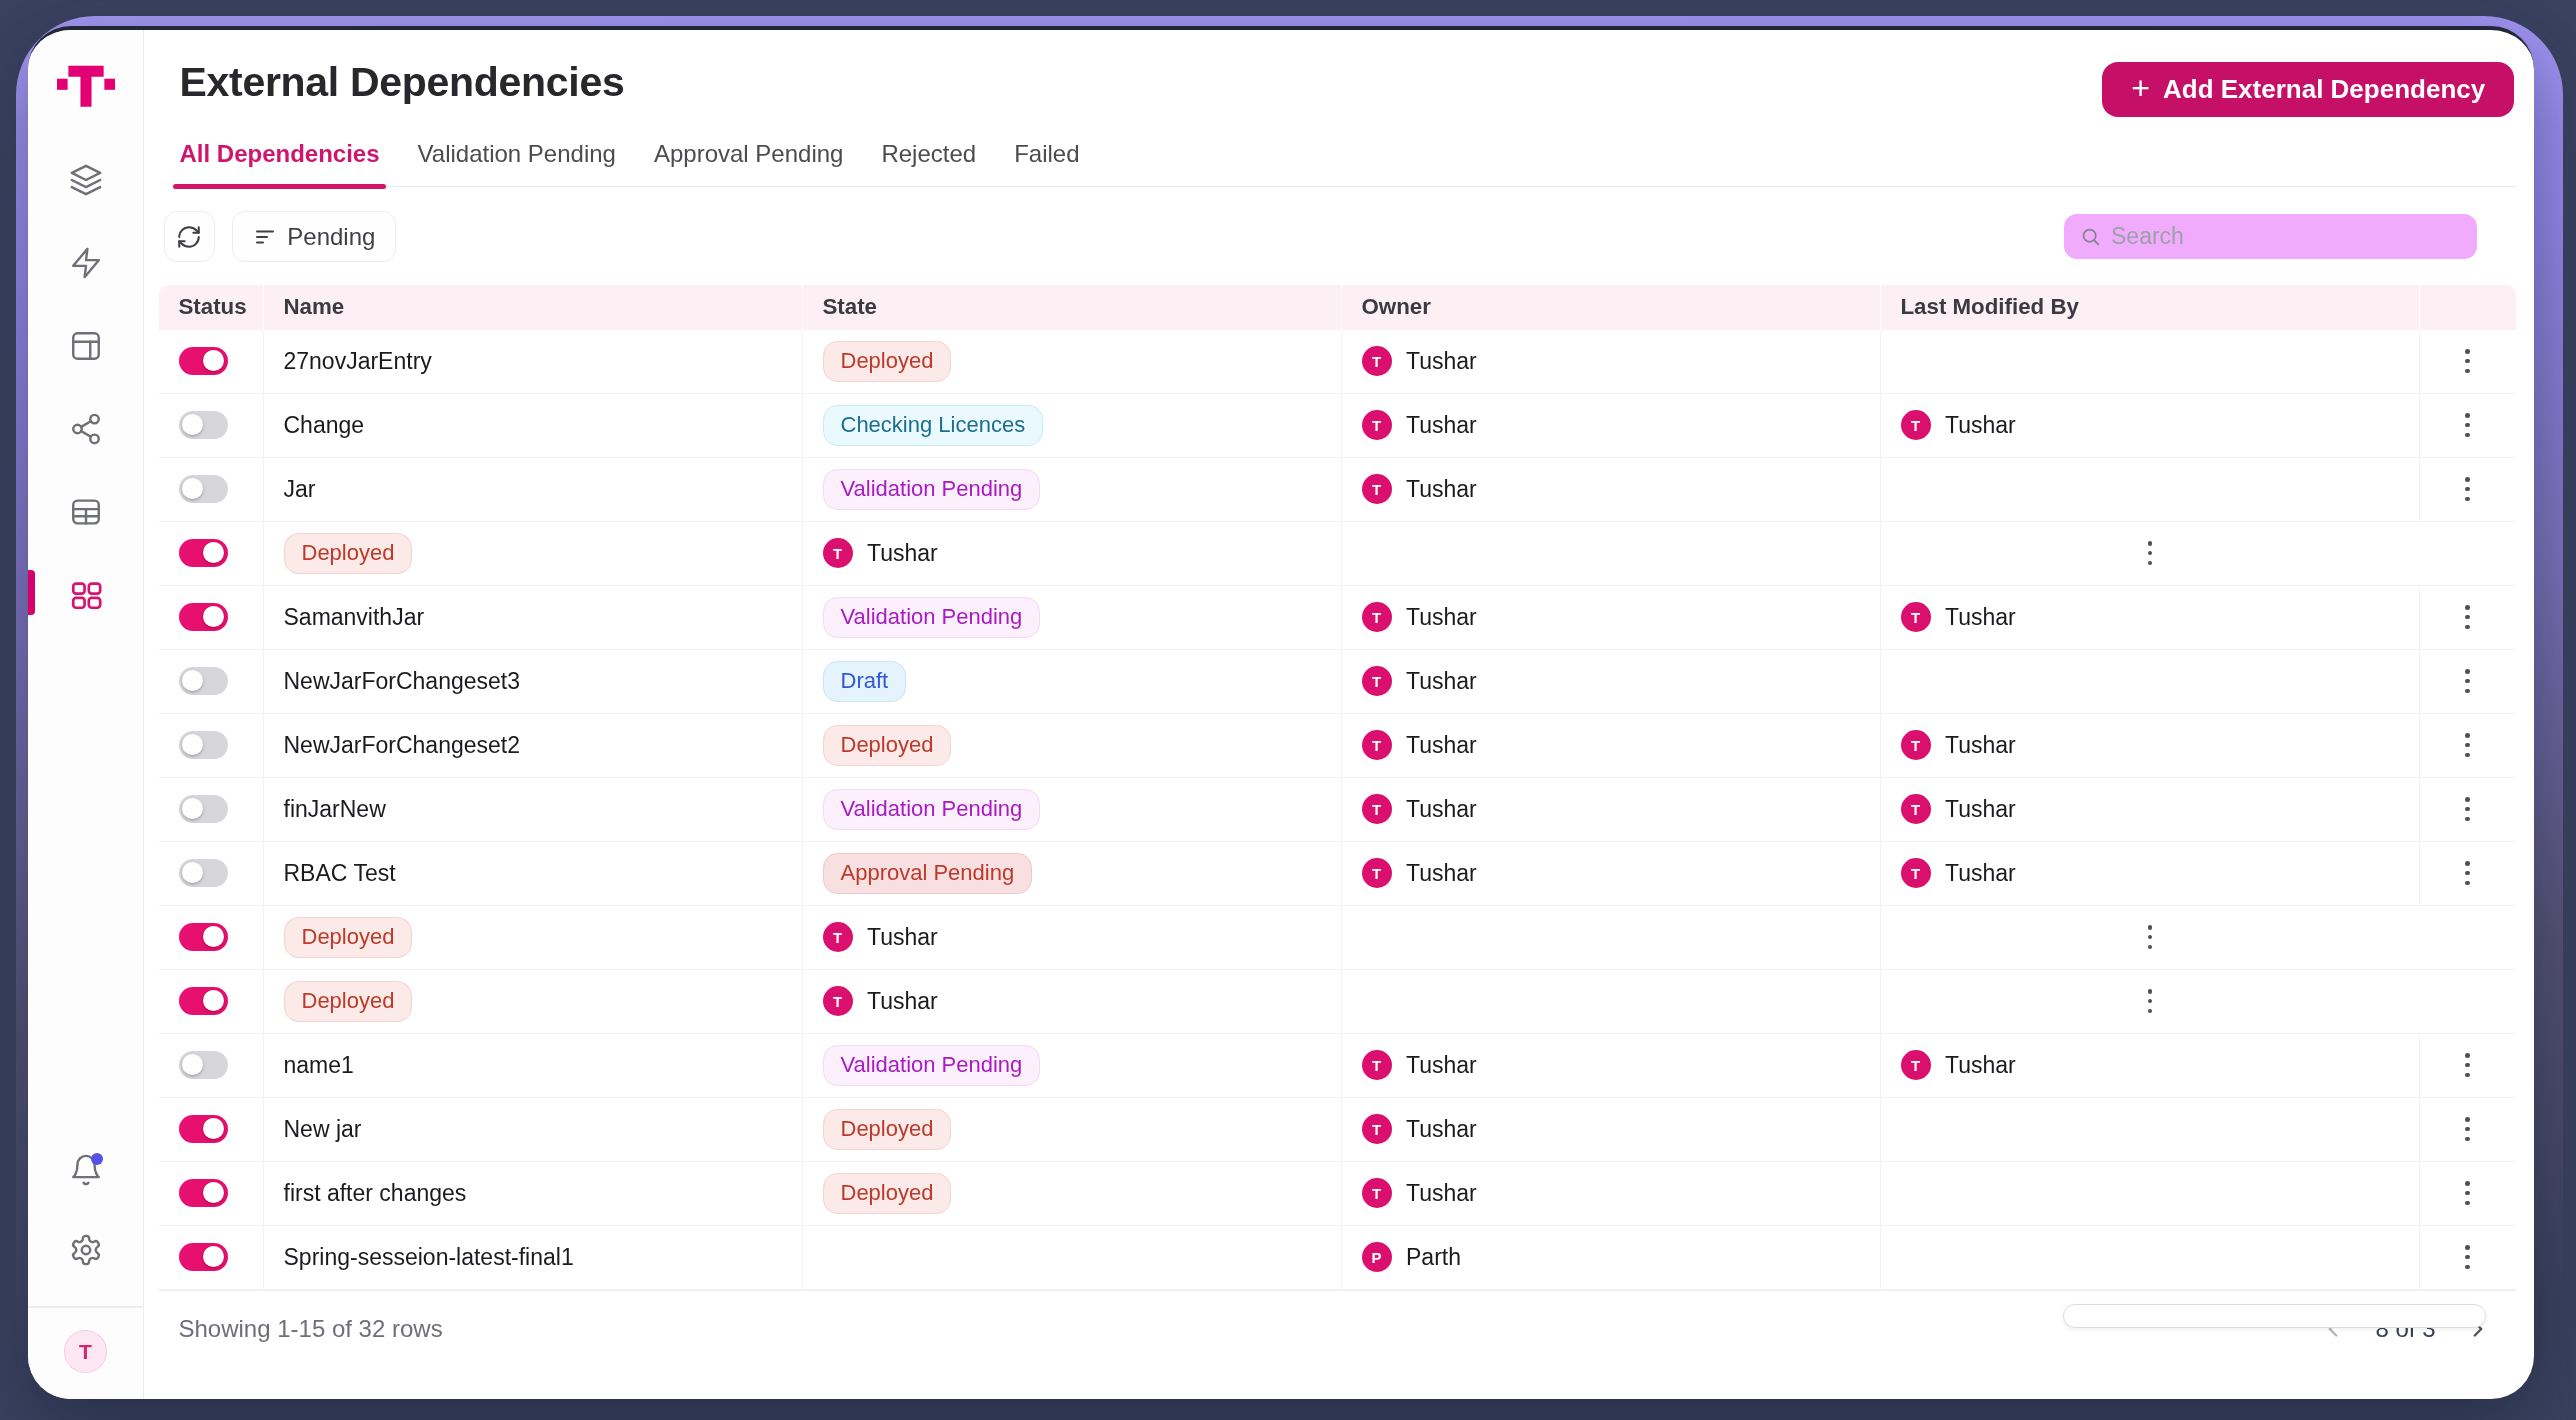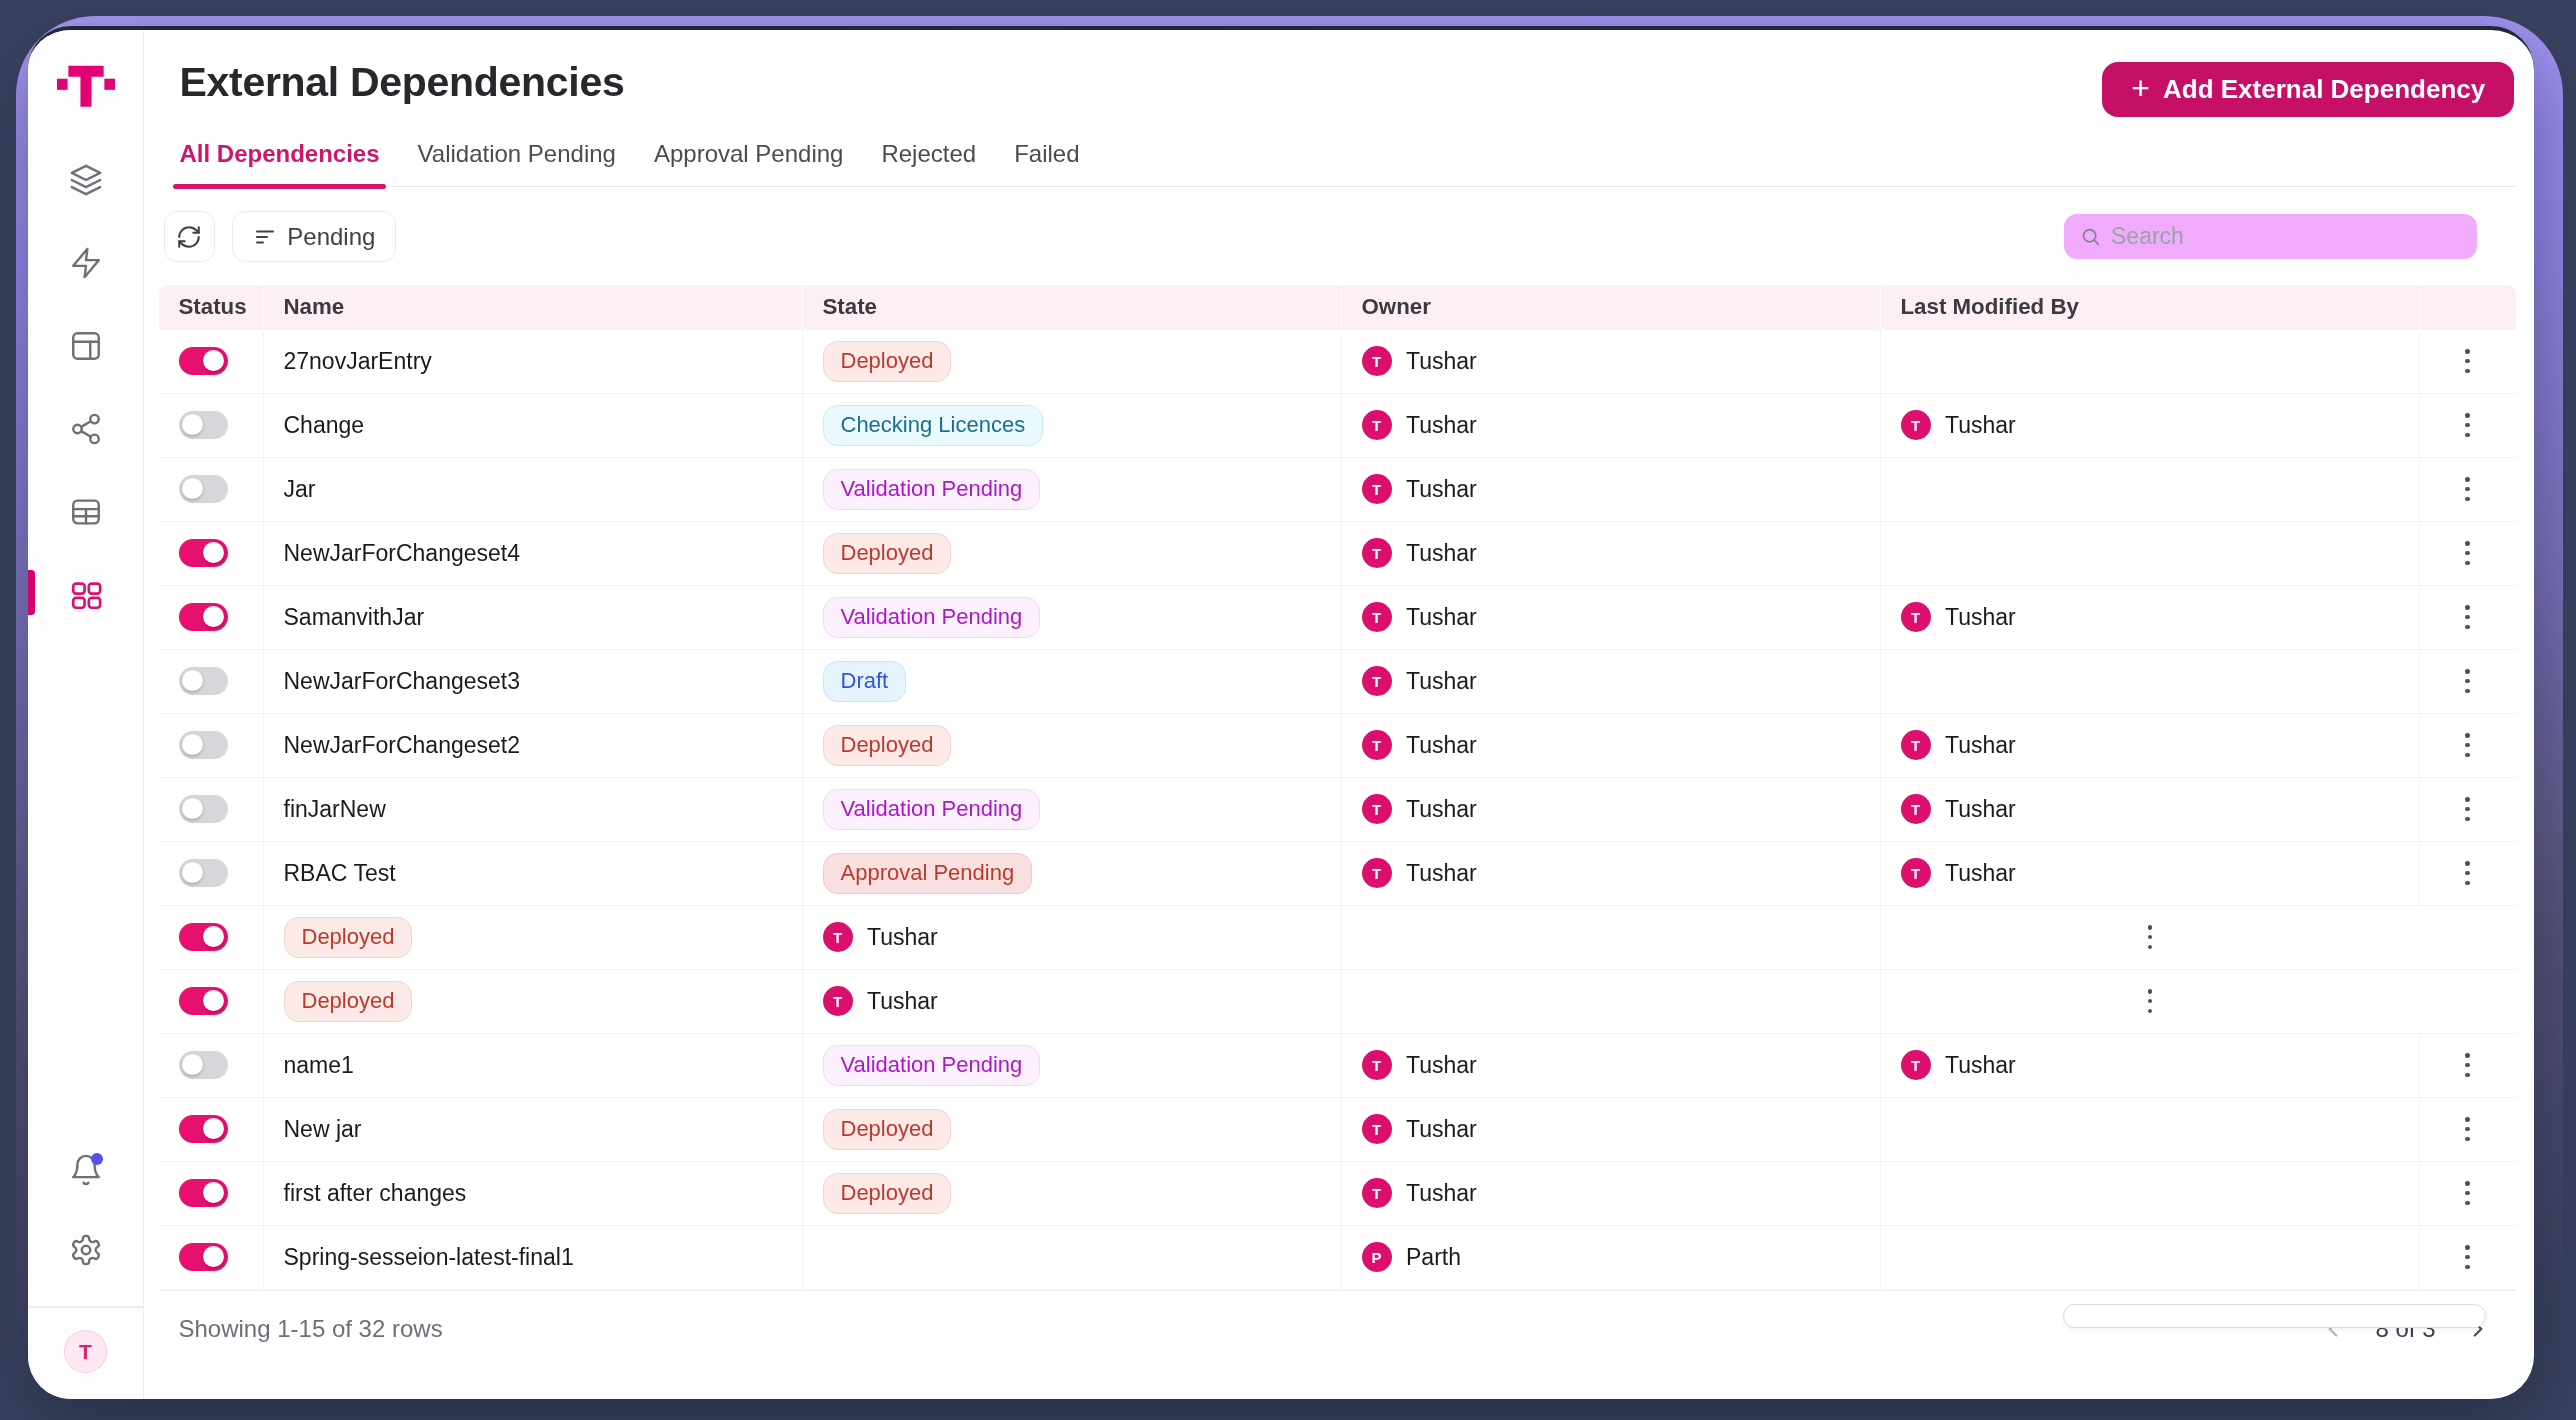--- a/index.html
+++ b/index.html
@@ -348,23 +348,20 @@
               </div>
     </div>
   </div>
 
   <div class="trow">
     <div class="cell c-status">
       <div class="toggle on">
                 <div class="knob"></div>
               </div>
     </div>
-    <div class="cell c-name">
-              <span class="nametext">NewJarForChangeset4</span>
-            </div>
     <div class="cell c-state">
               <span class="badge b-deployed">Deployed</span>
             </div>
     <div class="cell c-owner">
       <span class="avatar">T</span>
       <span class="person">Tushar</span>
     </div>
     <div class="cell c-lmb">
       <span class="avatar lmb-empty"></span>
       <span class="person lmb-empty"></span>

